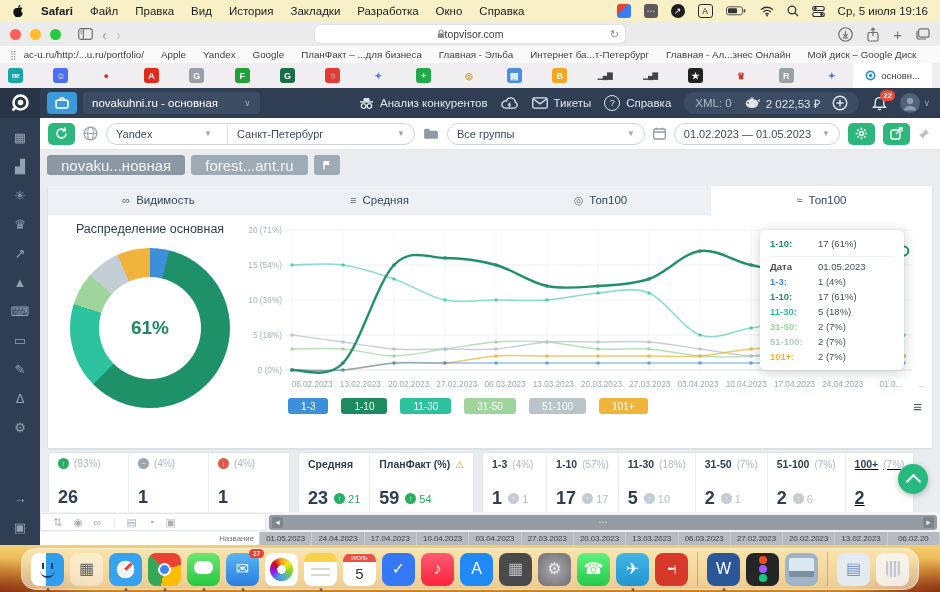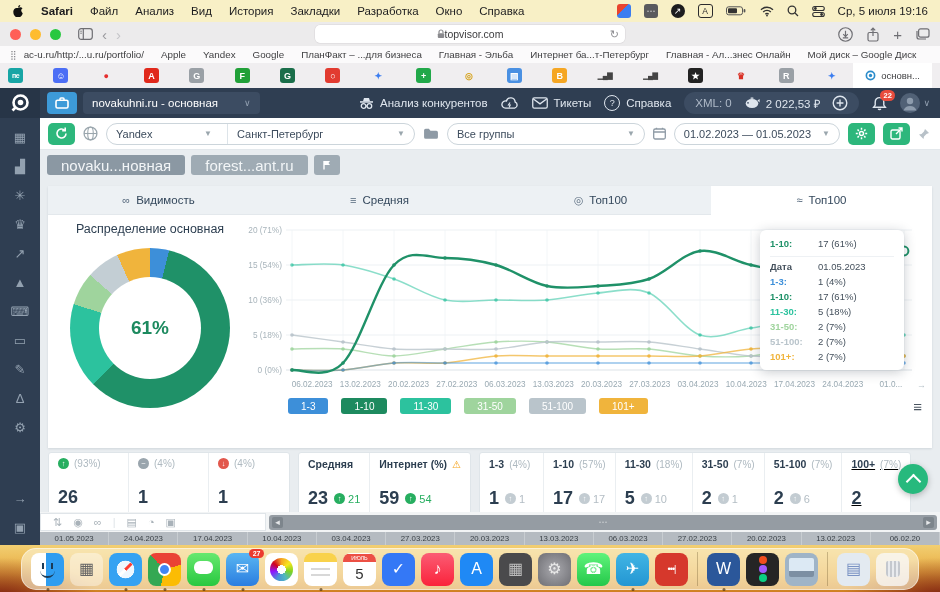--- a/index.html
+++ b/index.html
@@ -189,21 +189,21 @@
     <div class="mb-left">
       <span>
           <svg width="12" height="14" viewBox="0 0 12 14">
             <path d="M6 4 C7.5 2.8 9.5 3 10.5 4.2 c-1.2.8-1.6 2-1 3.4 .5 1.2 1.2 1.6 1.2 1.6 -.3 1.2-1 2.8-2.2 3.6 -.8.5-1.6.2-2.5.2 -.9 0-1.7.3-2.5-.2 C2.3 12 1.2 9.8 1.3 7.6 1.4 5.2 3 3.8 4.8 3.9 5.3 3.9 5.7 4 6 4z" fill="#111"></path>
             <path d="M6 3.5 C6 2.3 7 1.2 8.2 1 8.3 2.3 7.2 3.4 6 3.5z" fill="#111"></path>
           </svg>
         </span>
       <span style="display:flex;gap:17px">
           <span class="mb-item mb-bold">Safari</span>
           <span class="mb-item">Файл</span>
-          <span class="mb-item">Анализ</span>
+          <span class="mb-item">Правка</span>
           <span class="mb-item">Вид</span>
           <span class="mb-item">История</span>
           <span class="mb-item">Закладки</span>
           <span class="mb-item">Разработка</span>
           <span class="mb-item">Окно</span>
           <span class="mb-item">Справка</span>
         </span>
     </div>
     <div class="mb-right">
       <span class="mb-tile mb-yandex"></span>
@@ -731,21 +731,21 @@
           <div class="card-top">
             <span class="card-lb">Средняя</span>
           </div>
           <div class="card-val">23<span class="delta delta-green">
               <span class="dcirc" style="background: rgb(39, 174, 96);">↑</span>
               <span>21</span>
             </span></div>
         </div>
         <div class="card">
           <div class="card-top">
-            <span class="card-lb">Интернет (%)</span>
+            <span class="card-lb">ПланФакт (%)</span>
             <span class="warn">⚠</span>
           </div>
           <div class="card-val">59<span class="delta delta-green">
               <span class="dcirc" style="background: rgb(39, 174, 96);">↑</span>
               <span>54</span>
             </span></div>
         </div>
       </div>
     <div class="sgroup">
         <div class="card" style="min-width: 64px;">
@@ -822,20 +822,21 @@
         <span class="tool-ic">▣</span>
       </div>
     <div class="hscroll">
       <span class="hs-ar">◂</span>
       <span>⋯</span>
       <span class="hs-ar">▸</span>
     </div>
   </div>
 
   <div class="theader">
+    <span class="th-name">Название</span>
     <span style="display:flex;flex:1">
         <span class="th-date">01.05.2023</span>
         <span class="th-date">24.04.2023</span>
         <span class="th-date">17.04.2023</span>
         <span class="th-date">10.04.2023</span>
         <span class="th-date">03.04.2023</span>
         <span class="th-date">27.03.2023</span>
         <span class="th-date">20.03.2023</span>
         <span class="th-date">13.03.2023</span>
         <span class="th-date">06.03.2023</span>

